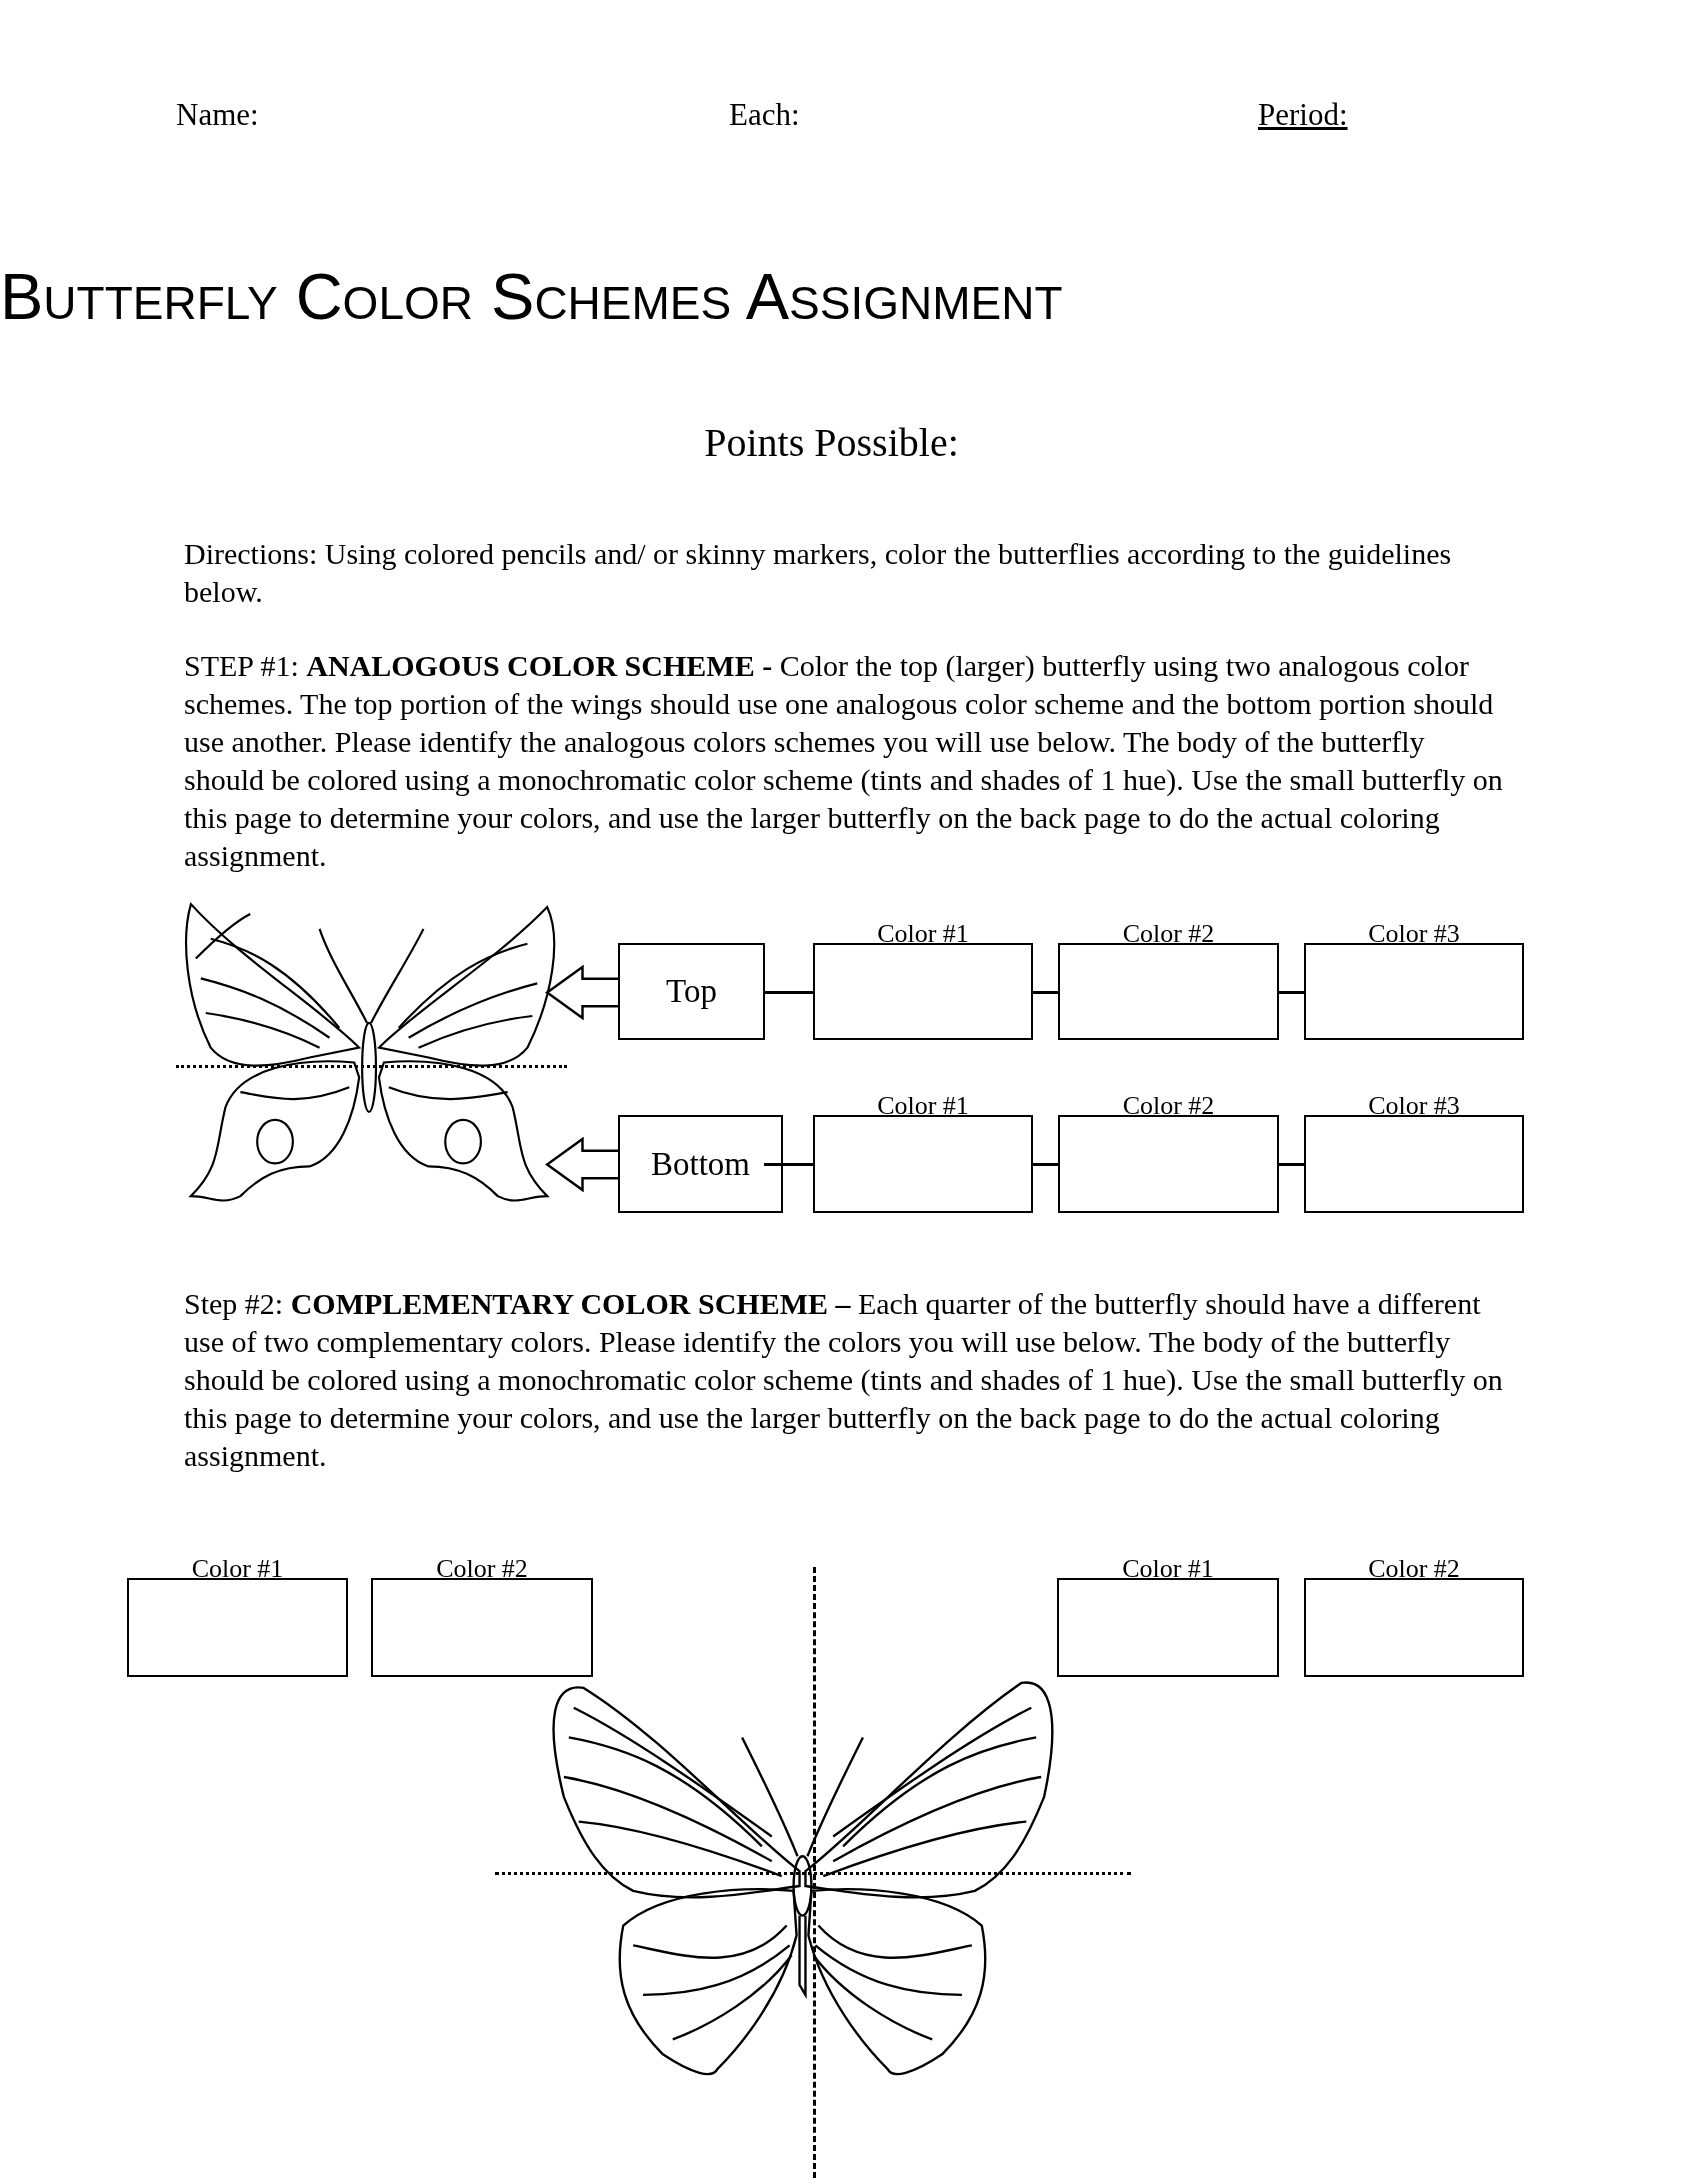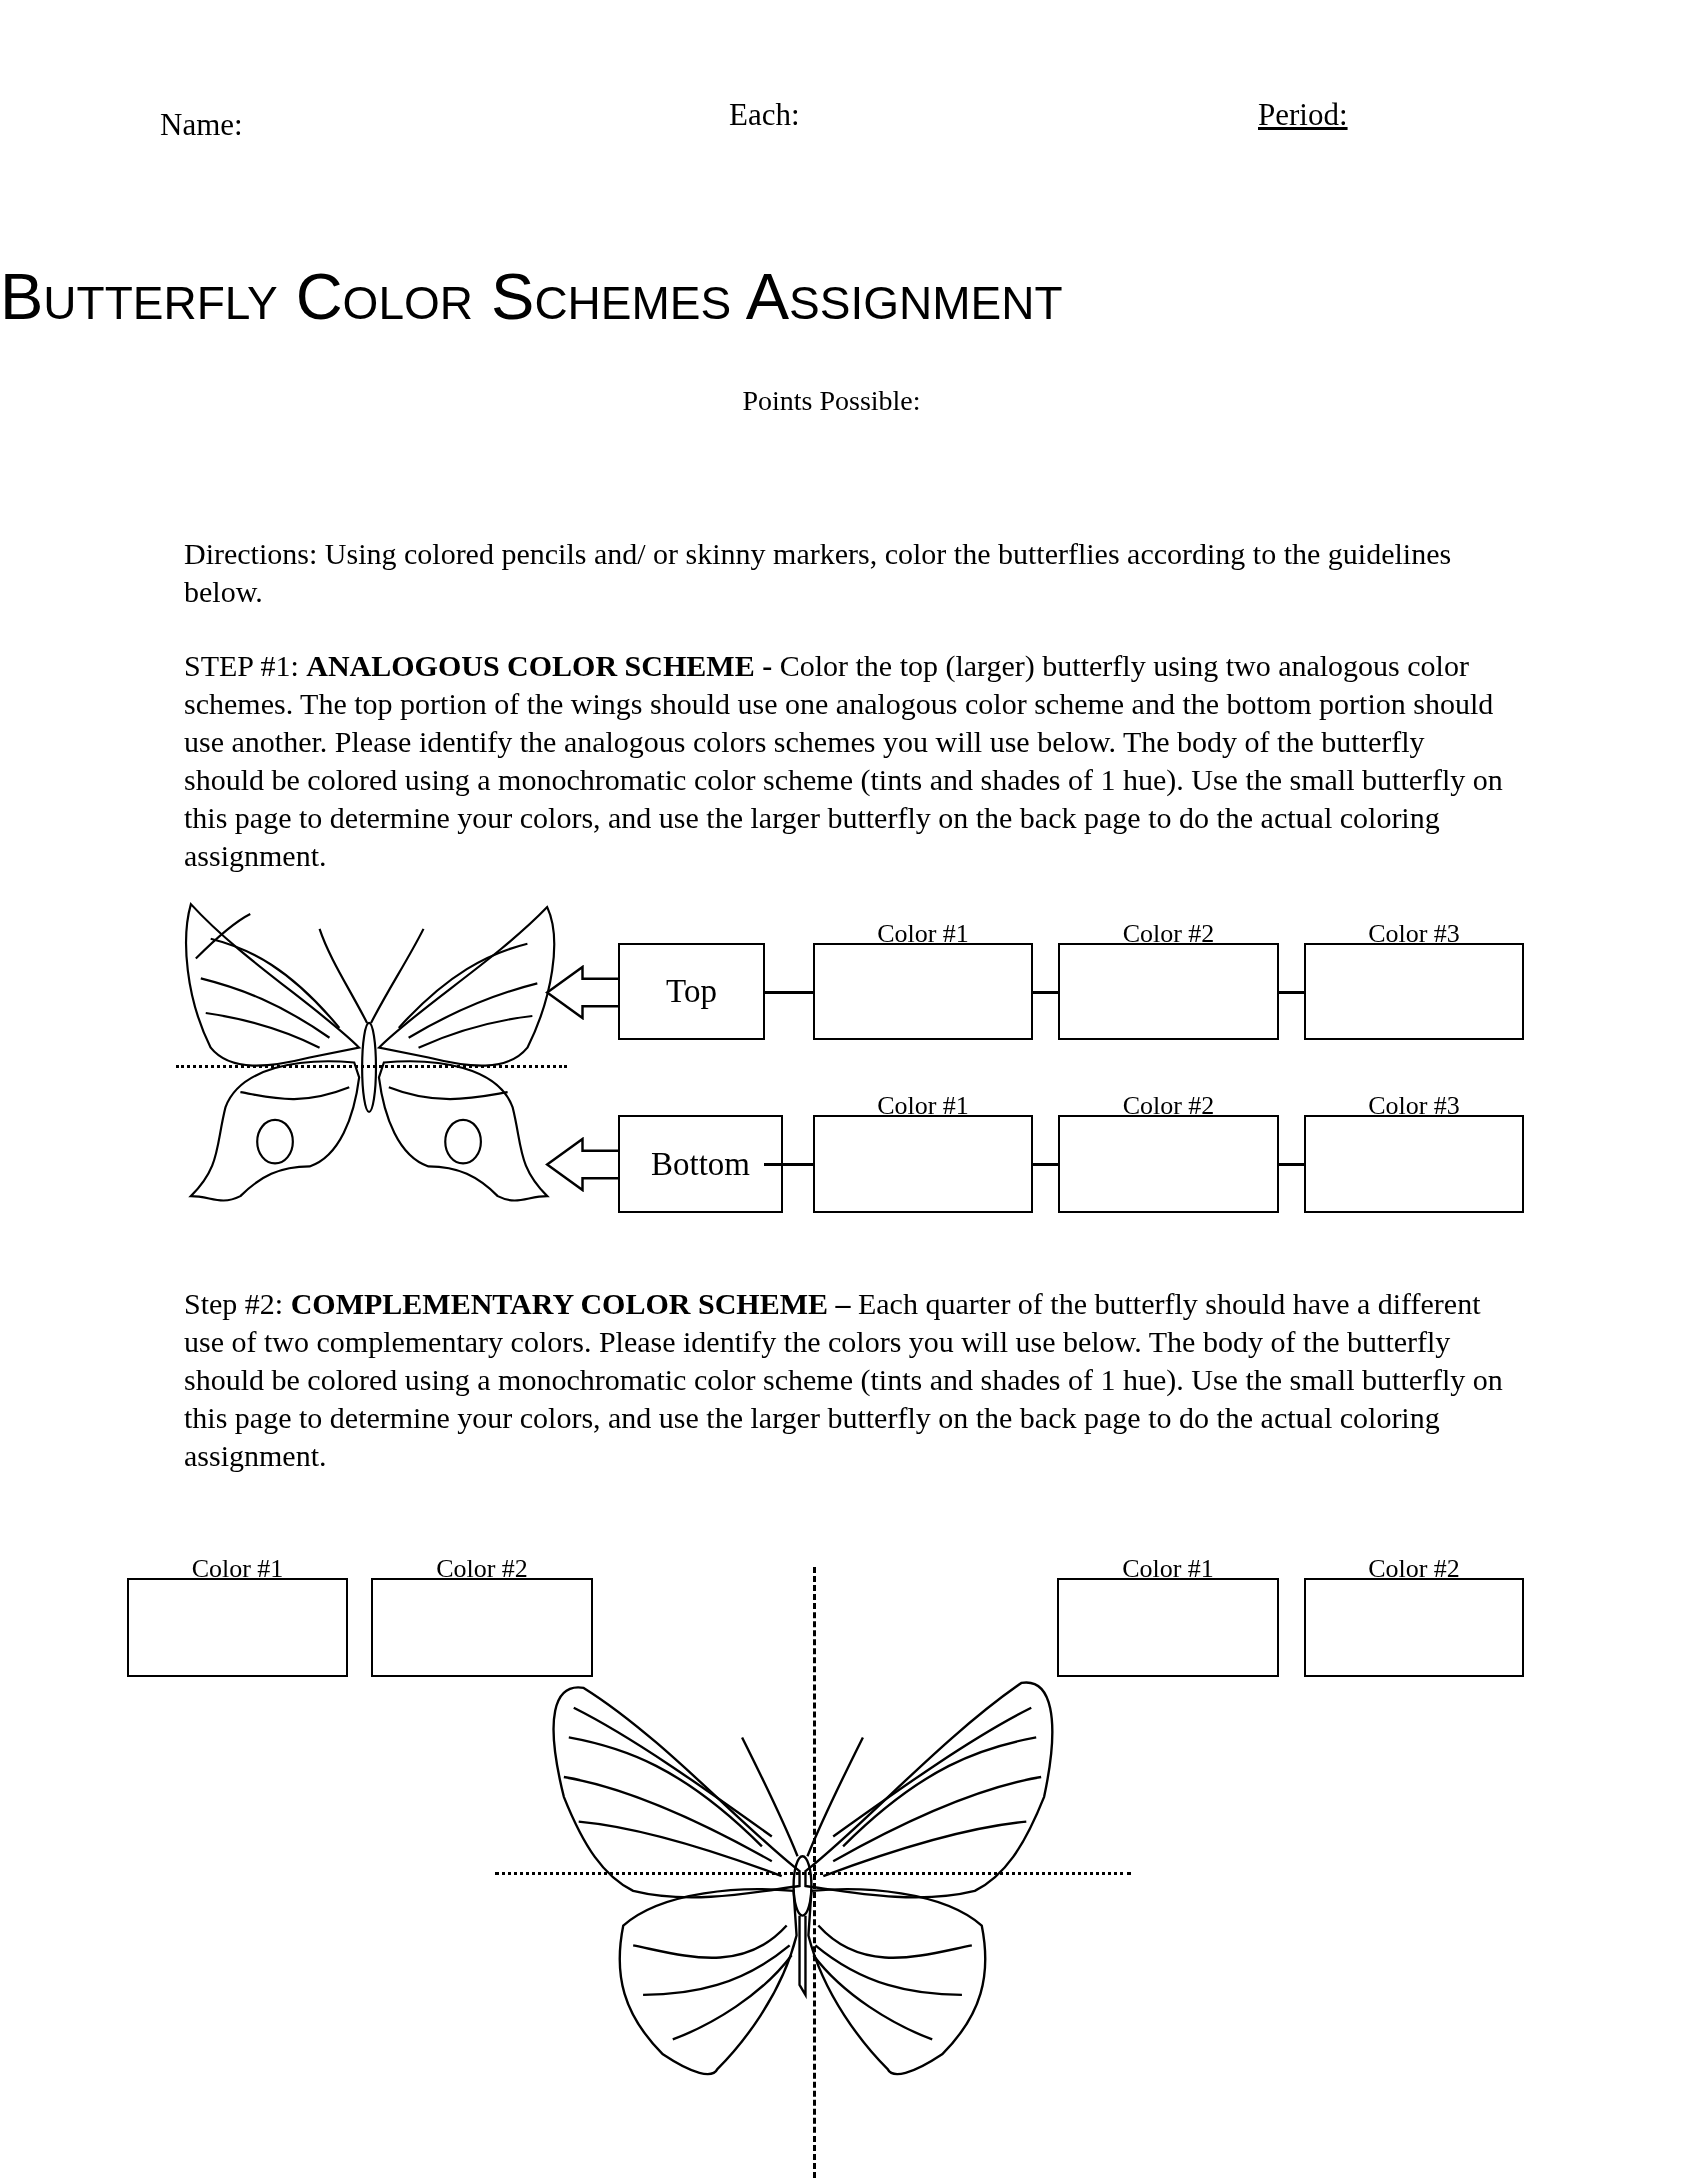--- a/index.html
+++ b/index.html
@@ -1,34 +1,34 @@
 <!DOCTYPE html>
 <html><head>
 <meta charset="utf-8">
 <style>
   html,body{margin:0;padding:0;background:#fff;}
   body{width:1683px;height:2178px;position:relative;overflow:hidden;font-family:"Liberation Serif",serif;color:#000;}
   .abs{position:absolute;}
   .hdr{font-size:31px;top:97px;}
   .title{left:0;width:1488px;text-align:left;top:259px;font-family:"Liberation Sans",sans-serif;font-size:65px;font-variant:small-caps;letter-spacing:0px;font-weight:normal;}
-  .points{left:0;width:1663px;text-align:center;top:385px;font-size:28px;}
+  .points{left:0;width:1663px;text-align:center;top:419px;font-size:40px;}
   .para{left:184px;width:1327px;font-size:30px;line-height:38px;}
   .para b{font-weight:bold;}
   .box{border:2.5px solid #000;background:#fff;box-sizing:border-box;}
   .lbl{font-size:26px;text-align:center;margin-top:16px;}
   .conn{height:2.5px;background:#000;}
   .arrowbox{border:2.5px solid #000;box-sizing:border-box;background:#fff;display:flex;align-items:center;justify-content:center;font-size:33px;}
   .dotline-h{border-top:3px dotted #000;height:0;}
   .dotline-v{border-left:3px dashed #000;width:0;}
   svg.bf{position:absolute;}
 </style>
 </head>
 <body>
 
-<div class="abs hdr" style="left:160px;margin-top:10px;">Name:</div>
+<div class="abs hdr" style="left:176px;">Name:</div>
 <div class="abs hdr" style="left:729px;">Each:</div>
 <div class="abs hdr" style="left:1258px;text-decoration:underline;">Period:</div>
 
 <div class="abs title">Butterfly Color Schemes Assignment</div>
 <div class="abs points">Points Possible:</div>
 
 <div class="abs para" style="top:535px;">Directions:  Using colored pencils and/ or skinny markers, color the butterflies according to the guidelines below.</div>
 
 <div class="abs para" style="top:647px;">
   <span>STEP #1:  </span><b>ANALOGOUS COLOR SCHEME -</b><span> Color the top (larger) butterfly using two analogous color schemes.  The top portion of the wings should use one analogous color scheme and the bottom portion should use another.  Please identify the analogous colors schemes you will use below.  The body of the butterfly should be colored using a monochromatic color scheme (tints and shades of 1 hue).  Use the small butterfly on this page to determine your colors, and use the larger butterfly on the back page to do the actual coloring assignment.</span>

